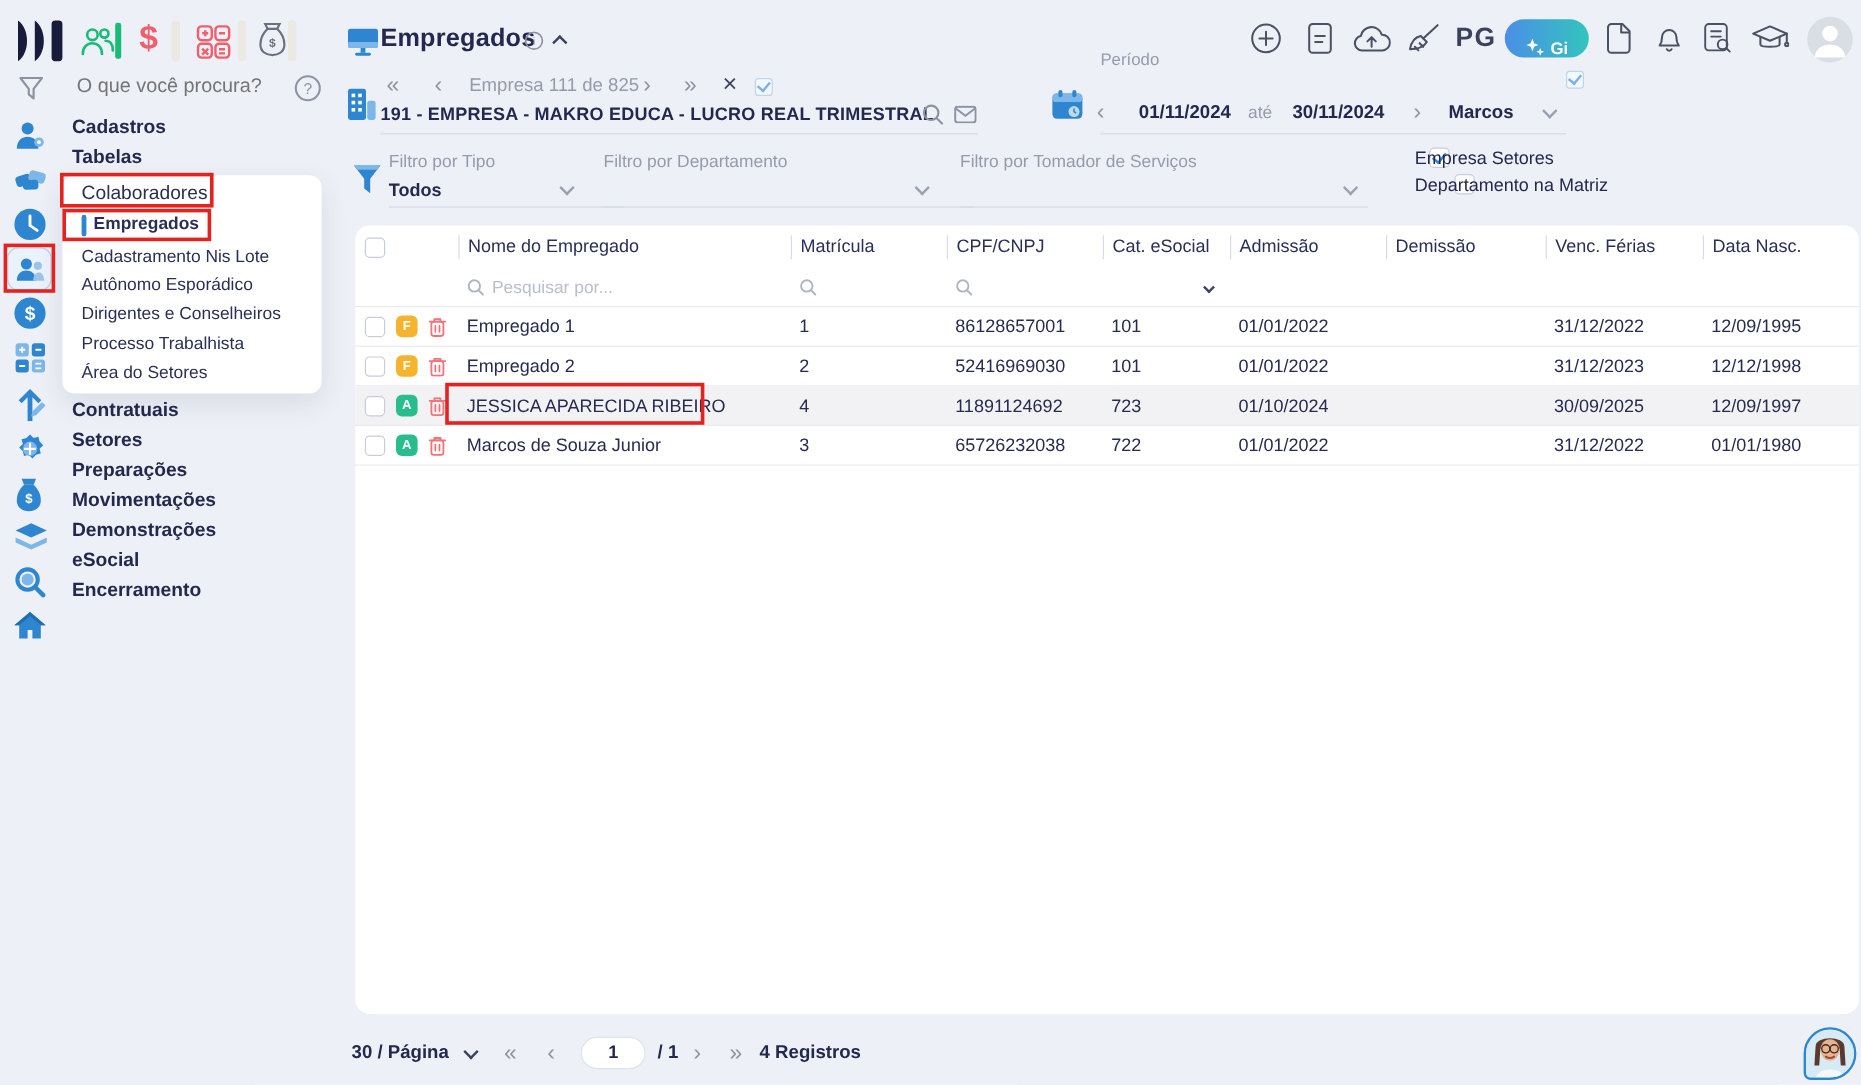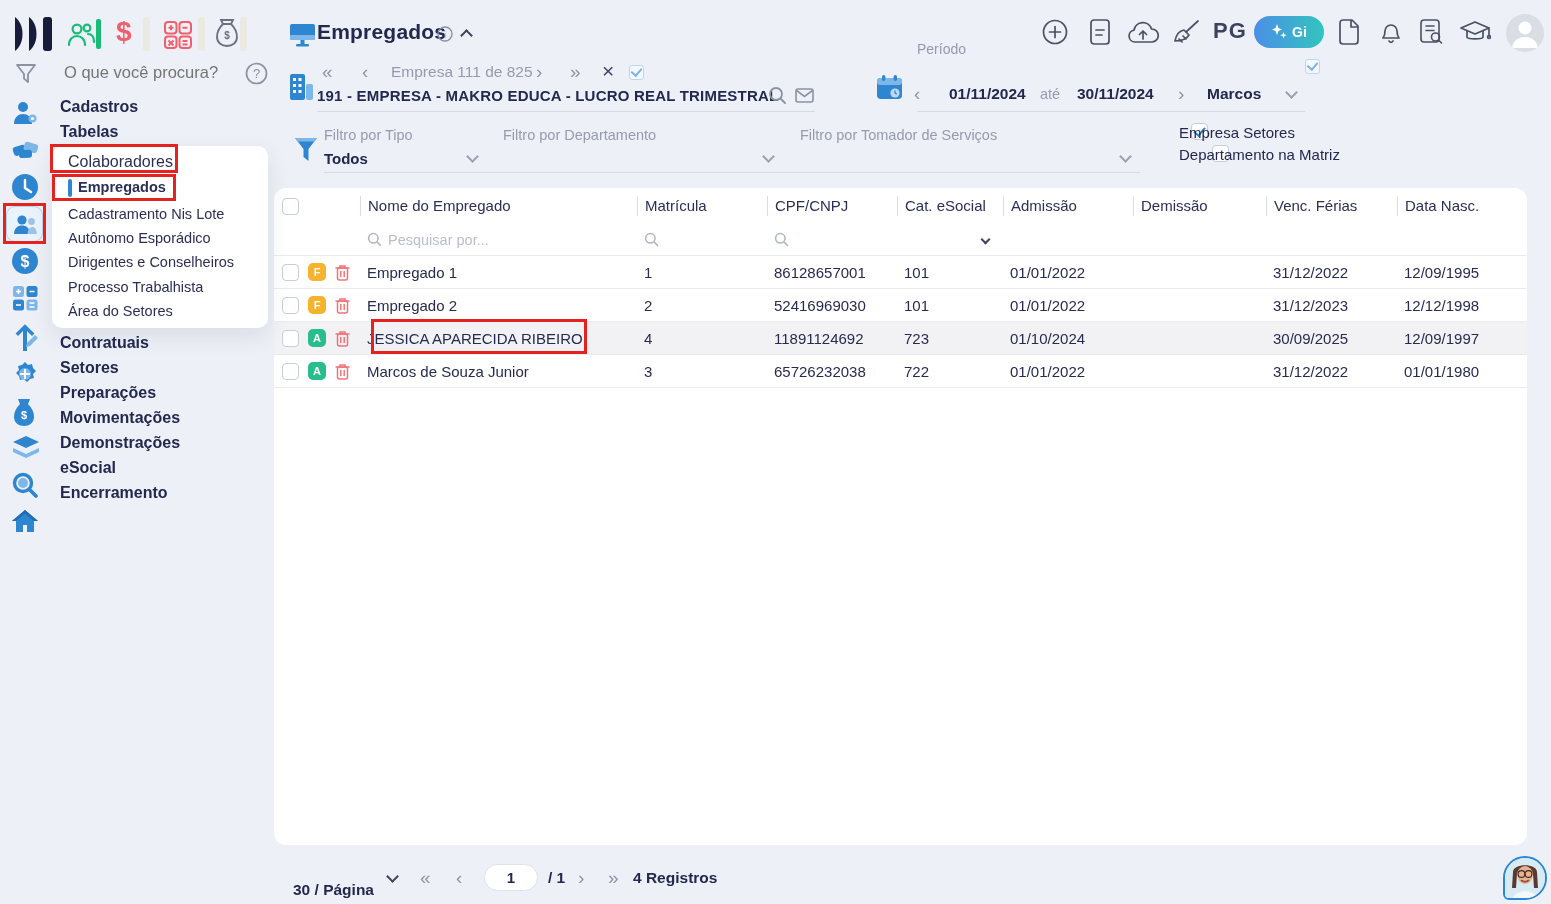--- a/index.html
+++ b/index.html
@@ -50,31 +50,31 @@
 
   
   .anno { position:absolute; border:3px solid #e42320; z-index:40; pointer-events:none; }
 
   
   .underline { position:absolute; height:1px; background:#d6dae2; }
 
   .gi-pill {
     position:absolute; left:1254px; top:16px; width:70px; height:32px; border-radius:16px;
     background:linear-gradient(90deg,#4b8fe6,#33c4be);
-    display:flex; align-items:center; justify-content:center; gap:5px;
+    display:flex; align-items:flex-end; justify-content:center; gap:5px;
     color:#fff; font-weight:700; font-size:14px; cursor:pointer;
   }
 
   
   .filter-label { font-size:14.5px; color:#959bac; }
   .filter-value { font-size:15px; font-weight:700; color:#23284e; }
 
   
   .card {
-    position:absolute; left:274px; top:188px; width:1253px; height:657px;
+    position:absolute; left:296px; top:188px; width:1253px; height:657px;
     background:#fff; border-radius:12px;
   }
   .tgrid { display:grid; grid-template-columns:86px 277px 130px 130px 106px 130px 133px 131px 1fr;
            align-items:center; }
   .thead { height:36px; }
   .hcell { font-size:15px; color:#2a2f55; padding-left:7px; height:20px; line-height:20px;
            border-left:1px solid #d9dce4; cursor:pointer; white-space:nowrap; }
   .searchrow { height:32px; border-bottom:1px solid #e9ebef; }
   .scell { display:flex; align-items:center; gap:6px; padding-left:7px; }
   .scell input { border:none; outline:none; font-size:14.5px; width:120px;
@@ -573,21 +573,21 @@
     <div class="cell">65726232038</div>
     <div class="cell">722</div>
     <div class="cell">01/01/2022</div>
     <div class="cell"></div>
     <div class="cell">31/12/2022</div>
     <div class="cell">01/01/1980</div>
   </div>
 </div>
 
 
-<div class="abs b" style="left:293px; top:869px; font-size:15.5px;margin-top:12px;">30 / Página</div>
+<div class="abs b" style="left:293px; top:869px; font-size:15.5px;">30 / Página</div>
 <span class="abs chev" style="left:388px; top:872px;"></span>
 <span class="abs arr" style="left:420px; top:868px;">«</span>
 <span class="abs arr" style="left:456px; top:868px;">‹</span>
 <div class="page-box">
   <input value="1" style="">
 </div>
 <div class="abs" style="left:548px; top:869px; font-size:15.5px; font-weight:600;">/ 1</div>
 <span class="abs arr" style="left:578px; top:868px;">›</span>
 <span class="abs arr" style="left:608px; top:868px;">»</span>
 <div class="abs b" style="left:633px; top:869px; font-size:15.5px;">4 Registros</div>

